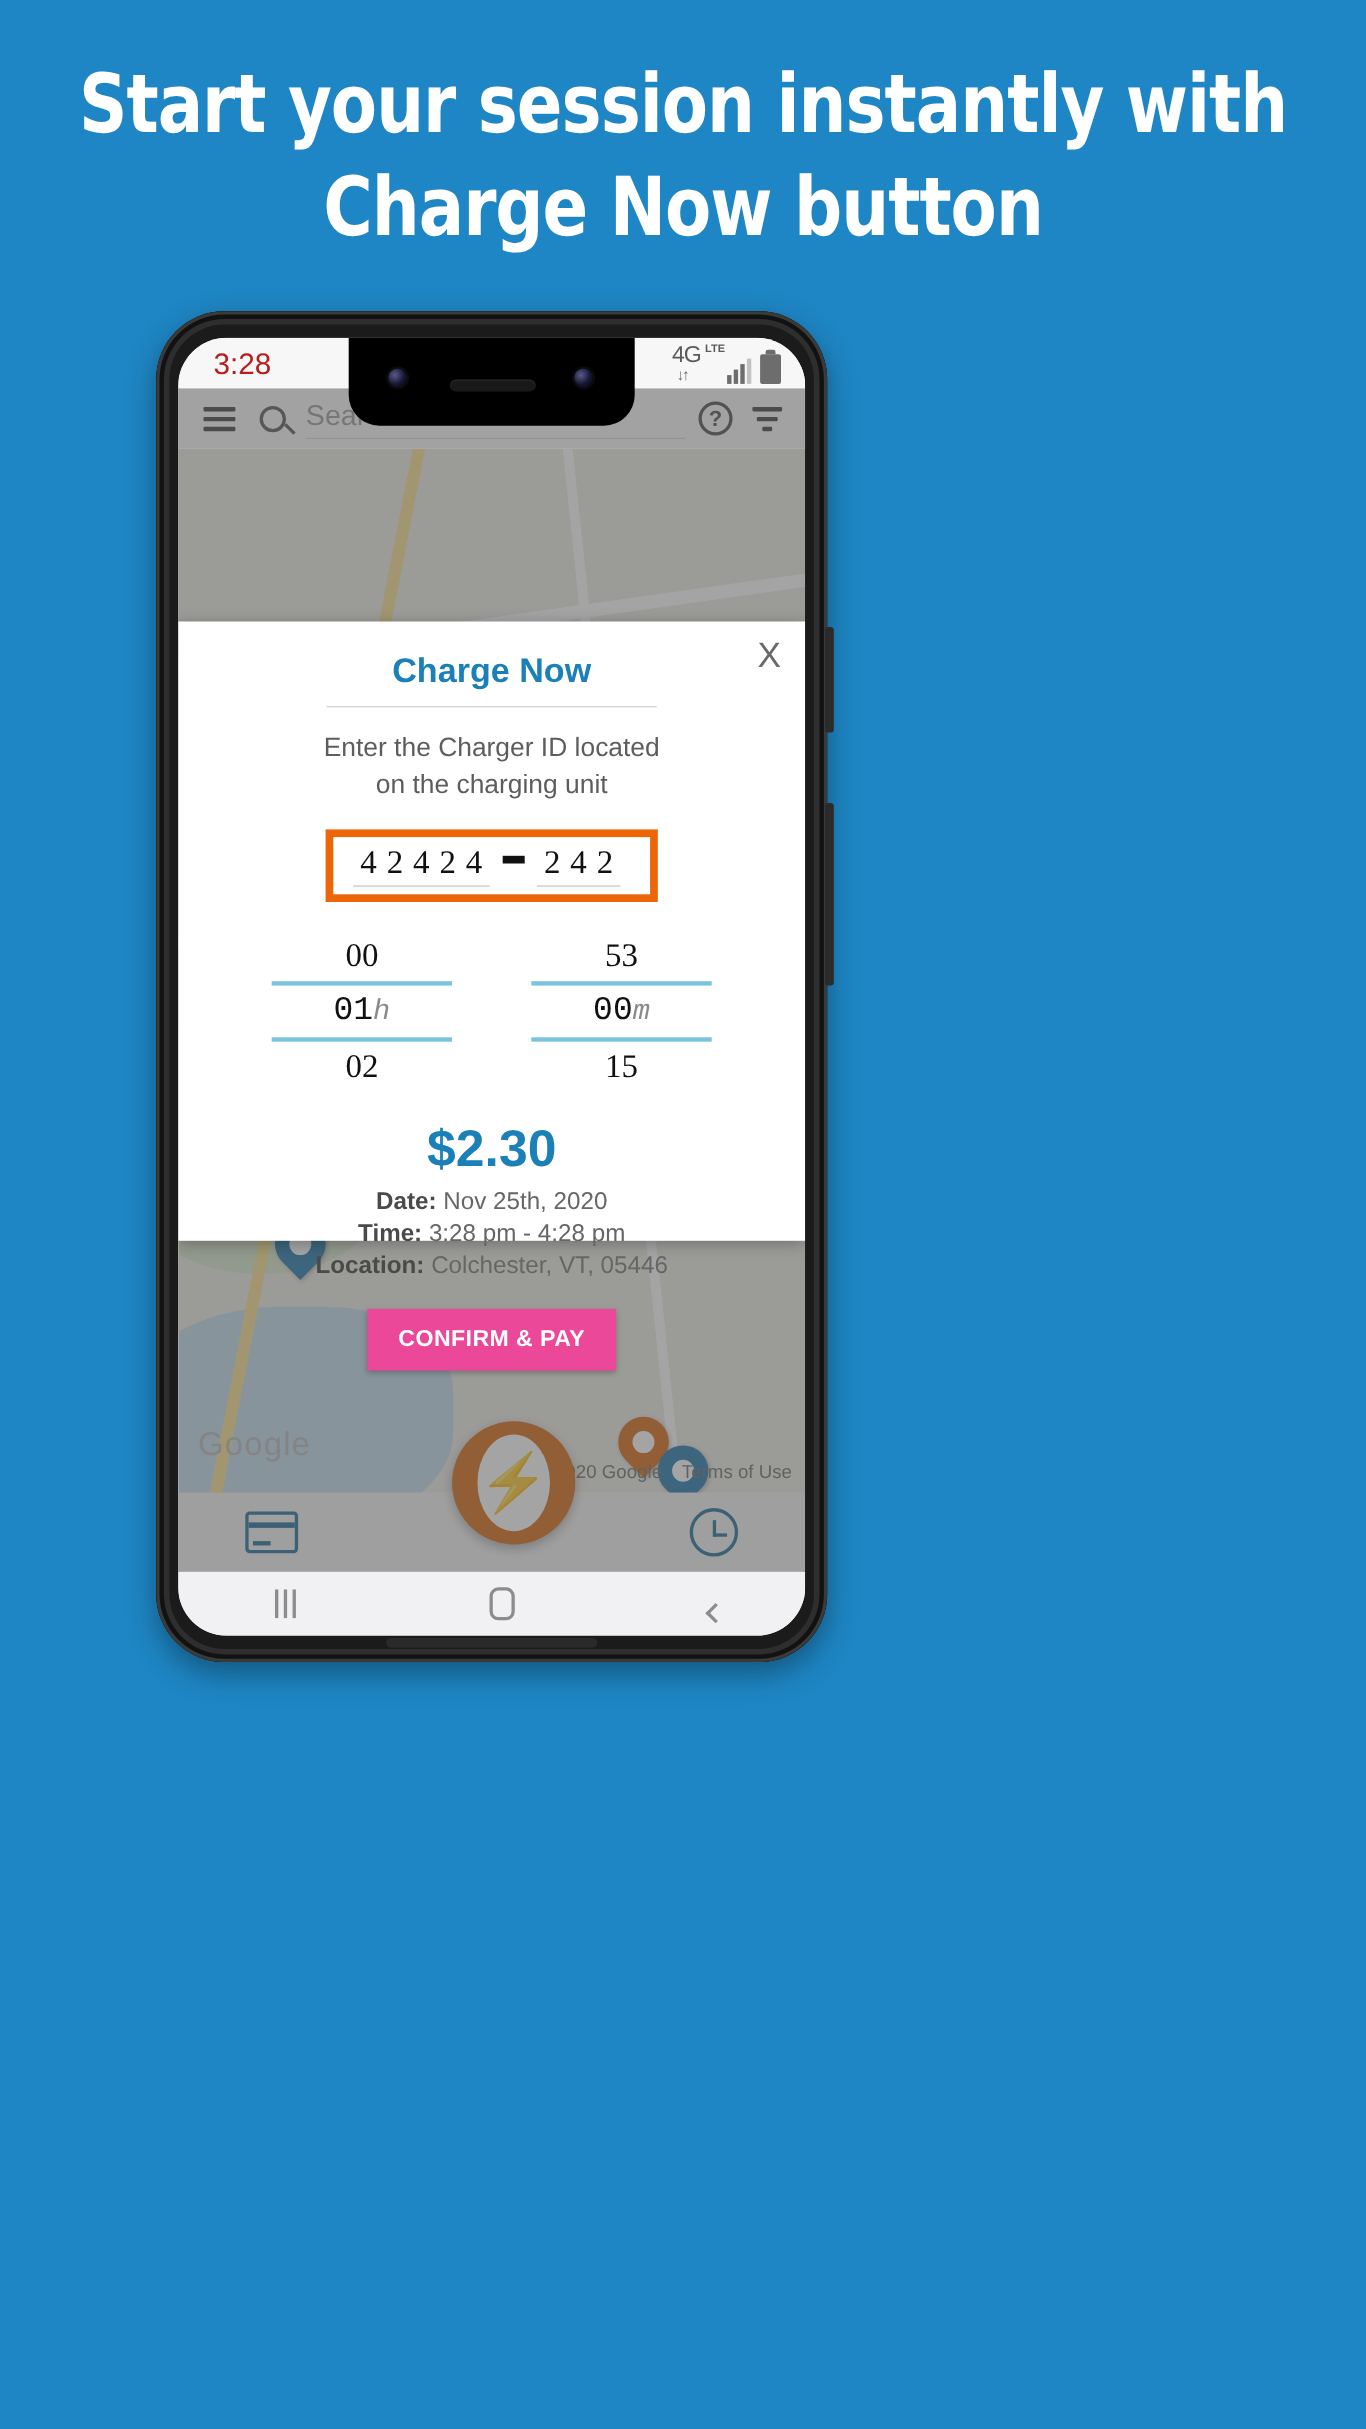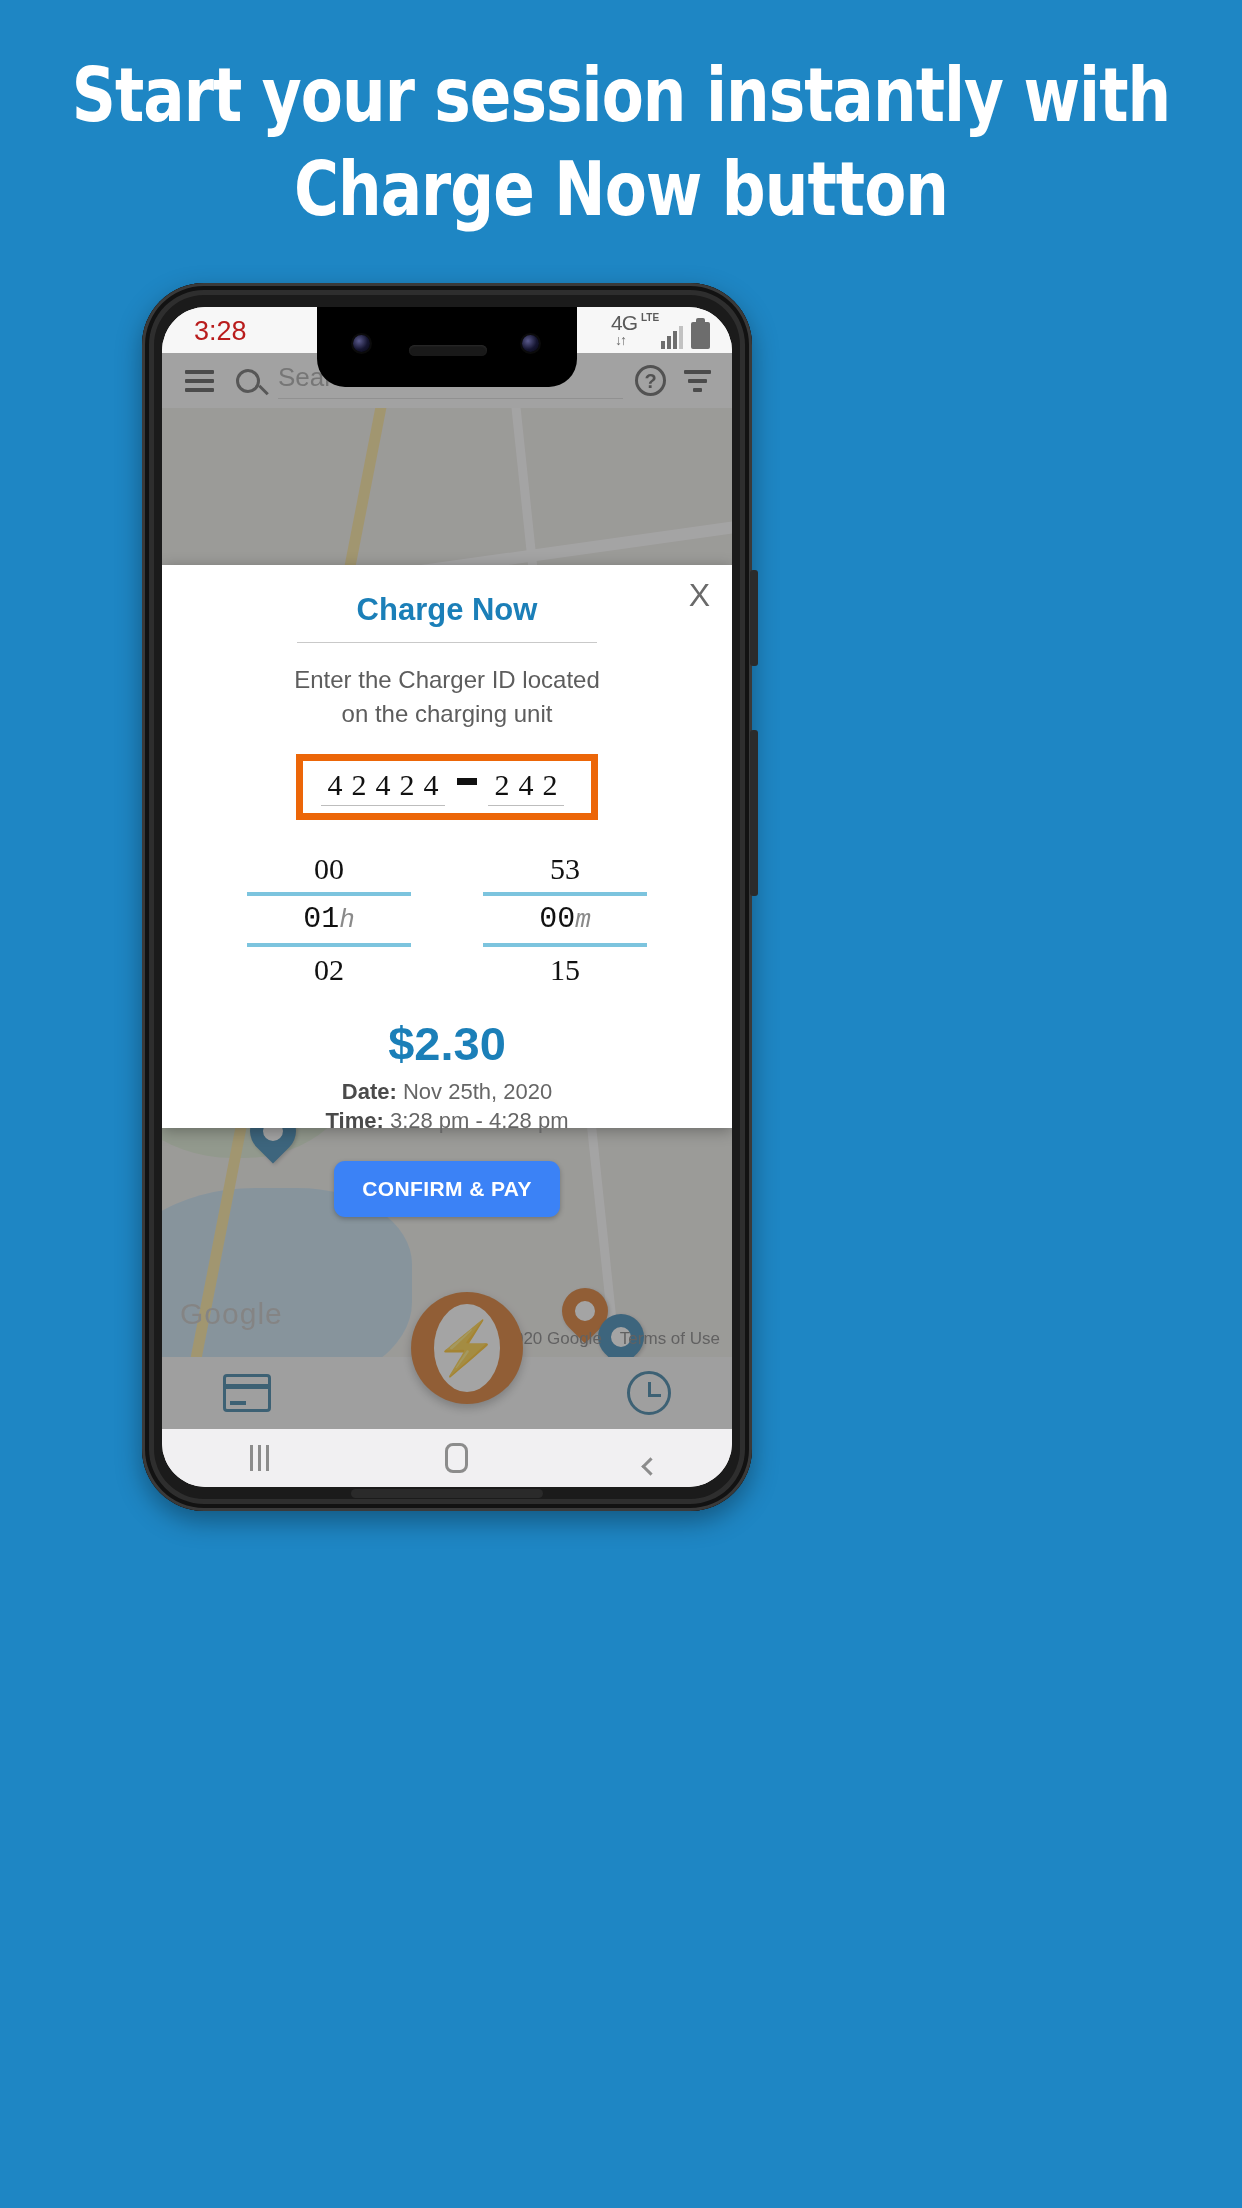--- a/index.html
+++ b/index.html
@@ -369,23 +369,23 @@
   .details {
     text-align:center; margin-top:6px;
     font-size:22px; color:#666; line-height:1.32;
   }
   .details b { color:#4a4a4a; }
 
   
   .confirm-wrap { text-align:center; margin-top:26px; }
   .confirm {
     display:inline-block;
-    background:#3b82f6; color:#fff;
+    background:#ec4899; color:#fff;
     font-size:21px; font-weight:bold;
-    padding:16px 28px; border-radius:11px;
+    padding:16px 28px; border-radius:0;
     letter-spacing:0.4px;
     box-shadow:0 2px 5px rgba(0,0,0,0.25);
   }
 </style>
 </head>
 <body>
 
 <div class="headline">
   <span class="l1">Start your session instantly with</span>
   <span class="l2">Charge Now button</span>
@@ -489,20 +489,21 @@
             <div class="pk-line"></div>
             <div class="pk-val">15</div>
           </div>
         </div>
 
         <div class="price">$2.30</div>
 
         <div class="details">
           <div><b>Date:</b> <span>Nov 25th, 2020</span></div>
           <div><b>Time:</b> <span>3:28 pm - 4:28 pm</span></div>
+          <div><b>Location:</b> <span>Colchester, VT, 05446</span></div>
         </div>
 
         <div class="confirm-wrap">
           <span class="confirm">CONFIRM &amp; PAY</span>
         </div>
       </div>
 
       <div class="toolbar" style="z-index:25;">
         <div class="tb-ham">
             <span></span>

